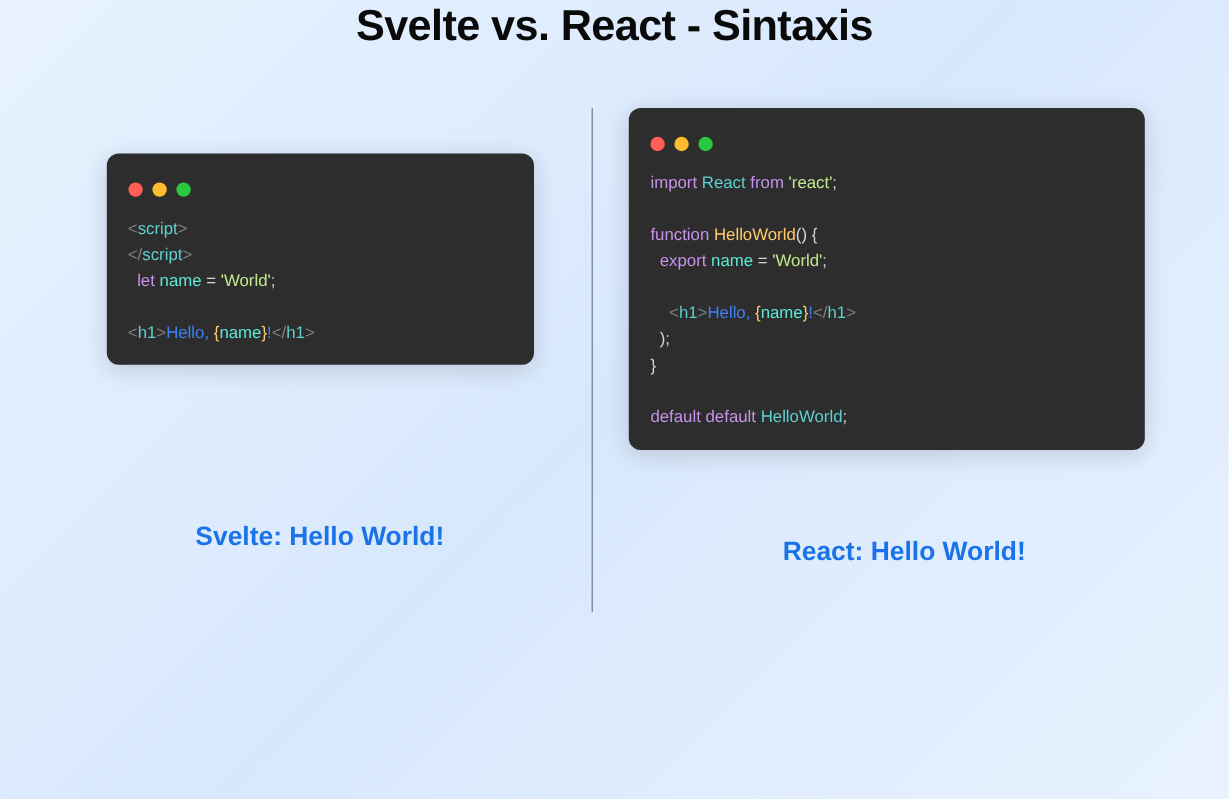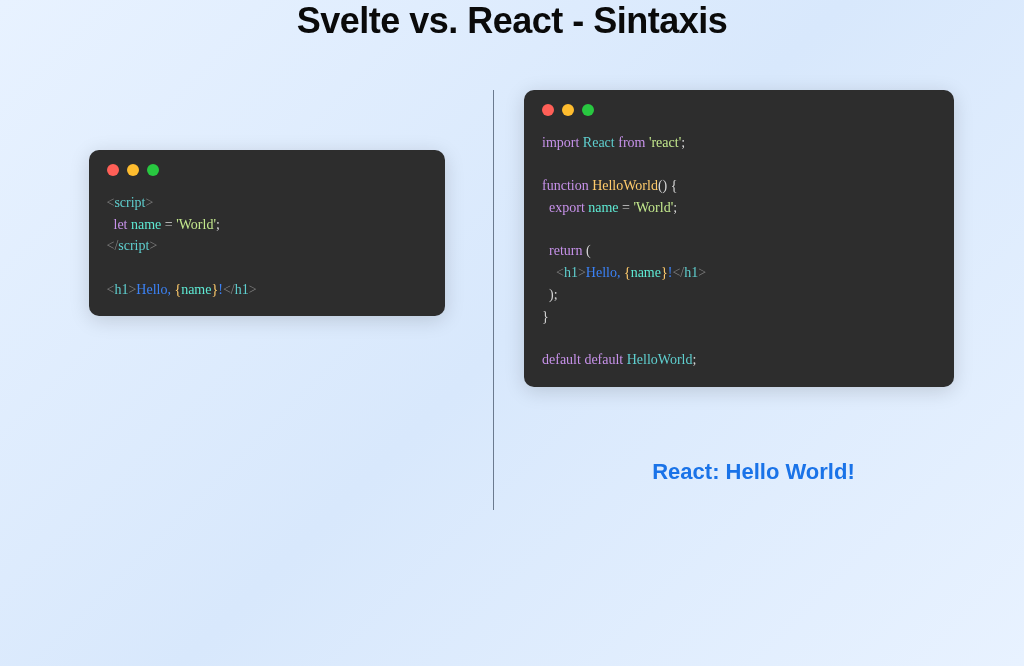--- a/index.html
+++ b/index.html
@@ -35,26 +35,26 @@
     .divider {
       width: 1px;
       background: #6b7a8f;
       height: 420px;
       margin-top: 0px;
     }
     .code-window {
       background: #2d2d2d;
       border-radius: 10px;
       box-shadow: 0 4px 20px rgba(0,0,0,0.15);
-      padding: 14px 18px 16px 18px;
-      font-family: Liberation Serif, serif;
+      padding: 24px 18px 16px 18px;
+      font-family: Liberation Sans, sans-serif;
       font-size: 14px;
       line-height: 1.55;
     }
-    .window-left { width: 356px; margin-top: 60px; }
+    .window-left { width: 356px; margin-top: 38px; }
     .window-right { width: 430px; margin-top: 0; }
     .window-dots {
       display: flex;
       gap: 8px;
       margin-bottom: 16px;
     }
     .dot {
       width: 12px;
       height: 12px;
       border-radius: 50%;
@@ -94,42 +94,42 @@
 <div class="content">
 
   <div class="column left-col">
     <div class="code-window window-left">
       <div class="window-dots">
         <span class="dot dot-red"></span>
         <span class="dot dot-yellow"></span>
         <span class="dot dot-green"></span>
       </div>
       <div class="code-line"><span class="tok-angle">&lt;</span><span class="tok-tag">script</span><span class="tok-angle">&gt;</span></div>
+      <div class="code-line"><span class="tok-angle">&lt;/</span><span class="tok-tag">script</span><span class="tok-angle">&gt;</span></div>
       <div class="code-line">  <span class="tok-keyword">let</span> <span class="tok-variable">name</span><span class="tok-operator"> = </span><span class="tok-string">'World'</span><span class="tok-punct">;</span></div>
-      <div class="code-line"><span class="tok-angle">&lt;/</span><span class="tok-tag">script</span><span class="tok-angle">&gt;</span></div>
       <div class="code-line"> </div>
       <div class="code-line"><span class="tok-angle">&lt;</span><span class="tok-tag">h1</span><span class="tok-angle">&gt;</span><span class="tok-text">Hello, </span><span class="tok-brace">{</span><span class="tok-variable">name</span><span class="tok-brace">}</span><span class="tok-text">!</span><span class="tok-angle">&lt;/</span><span class="tok-tag">h1</span><span class="tok-angle">&gt;</span></div>
     </div>
+    <div class="caption">Svelte: Hello World!</div>
   </div>
 
   <div class="divider"></div>
 
   <div class="column right-col">
     <div class="code-window window-right">
       <div class="window-dots">
         <span class="dot dot-red"></span>
         <span class="dot dot-yellow"></span>
         <span class="dot dot-green"></span>
       </div>
       <div class="code-line"><span class="tok-module">import</span> <span class="tok-class">React</span> <span class="tok-module">from</span> <span class="tok-string">'react'</span><span class="tok-punct">;</span></div>
       <div class="code-line"> </div>
       <div class="code-line"><span class="tok-keyword">function</span> <span class="tok-func">HelloWorld</span><span class="tok-punct">() {</span></div>
       <div class="code-line">  <span class="tok-keyword">export</span> <span class="tok-variable">name</span><span class="tok-operator"> = </span><span class="tok-string">'World'</span><span class="tok-punct">;</span></div>
       <div class="code-line"> </div>
-      <div class="code-line">  <span class="tok-keyword">return</span><span class="tok-punct"> (</span></div>
       <div class="code-line">    <span class="tok-angle">&lt;</span><span class="tok-tag">h1</span><span class="tok-angle">&gt;</span><span class="tok-text">Hello, </span><span class="tok-brace">{</span><span class="tok-variable">name</span><span class="tok-brace">}</span><span class="tok-text">!</span><span class="tok-angle">&lt;/</span><span class="tok-tag">h1</span><span class="tok-angle">&gt;</span></div>
       <div class="code-line">  <span class="tok-punct">);</span></div>
       <div class="code-line"><span class="tok-punct">}</span></div>
       <div class="code-line"> </div>
       <div class="code-line"><span class="tok-module">default</span> <span class="tok-module">default</span> <span class="tok-class">HelloWorld</span><span class="tok-punct">;</span></div>
     </div>
     <div class="caption">React: Hello World!</div>
   </div>
 
 </div>

